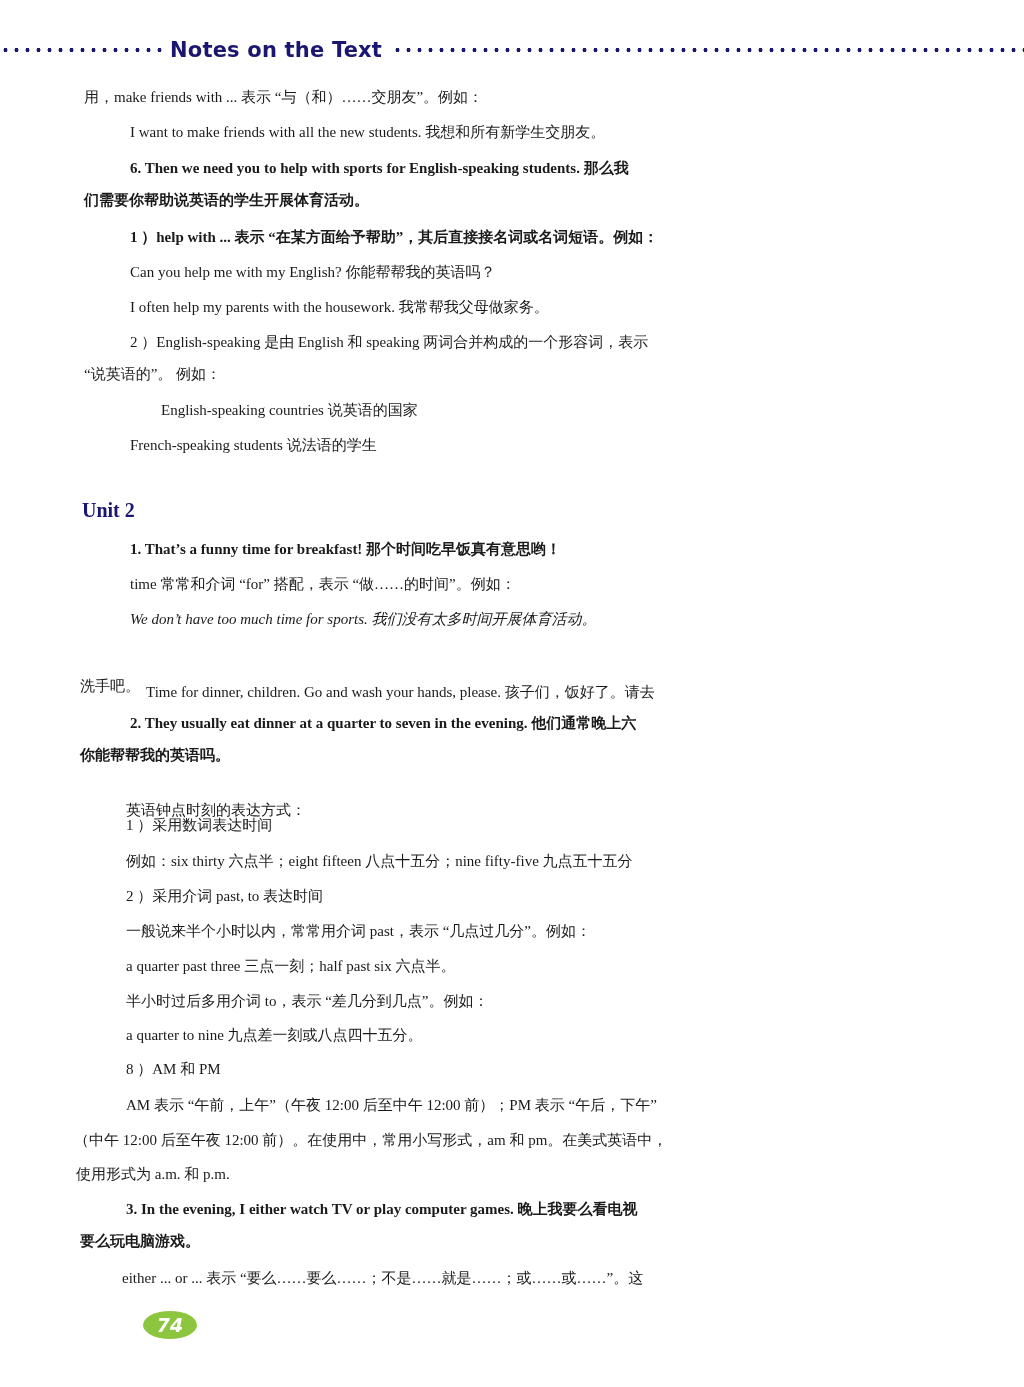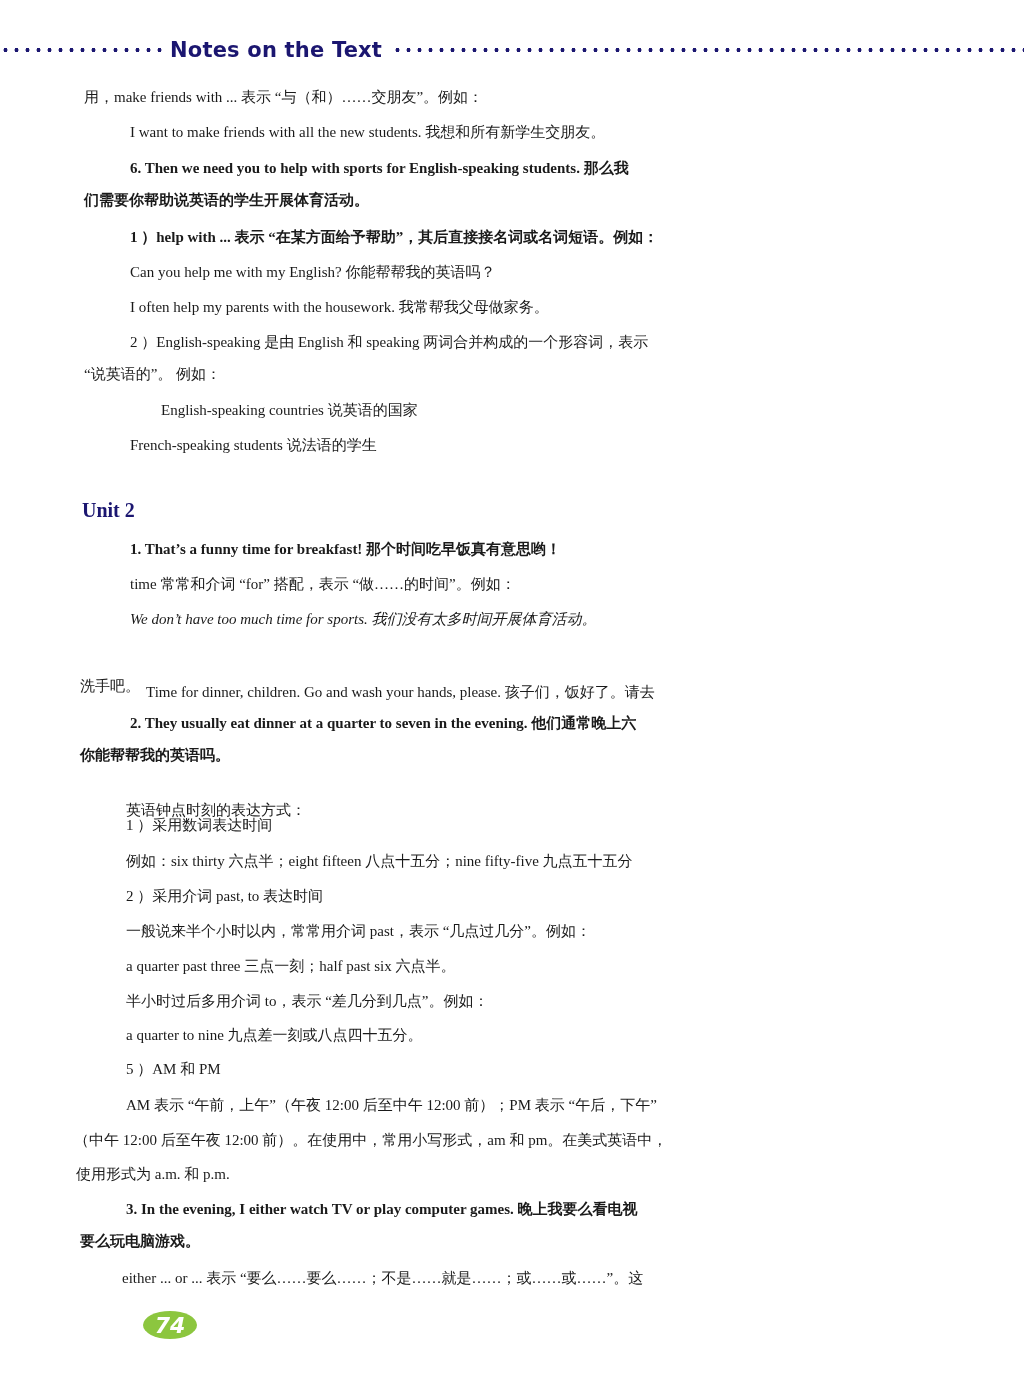--- a/index.html
+++ b/index.html
@@ -30,21 +30,21 @@
   .b { font-weight: bold; }
   .unit-title {
     position: absolute; left: 82px; top: 499px;
     font-size: 20px; font-weight: bold; color: #1b1670;
   }
   .page-badge {
     position: absolute; left: 143px; top: 1311px; width: 54px; height: 28px;
     border-radius: 50%; background: #8cc63f;
     display: flex; align-items: center; justify-content: center;
     font-family: "DejaVu Sans", sans-serif; font-weight: bold; font-style: italic;
-    font-size: 22px; color: #ffffff;
+    font-size: 19px; color: #ffffff;
   }
 </style>
 </head>
 <body>
 
 <div class="header">
   <div class="dots left"></div>
   <span class="header-title">Notes on the Text</span>
   <div class="dots right"></div>
 </div>
@@ -69,21 +69,21 @@
     <div class="line b" style="top: 710px; left: 130px;">2.  They usually eat dinner at a quarter to seven in the evening. 他们通常晚上六</div>
     <div class="line b" style="top: 742px; left: 80px;">你能帮帮我的英语吗。</div>
     <div class="line" style="top: 777px; left: 126px; margin-top: 20px;">英语钟点时刻的表达方式：</div>
     <div class="line" style="top: 812px; left: 126px;">1 ）采用数词表达时间</div>
     <div class="line" style="top: 848px; left: 126px;">例如：six thirty 六点半；eight fifteen 八点十五分；nine fifty-five 九点五十五分</div>
     <div class="line" style="top: 883px; left: 126px;">2 ）采用介词 past, to 表达时间</div>
     <div class="line" style="top: 918px; left: 126px;">一般说来半个小时以内，常常用介词 past，表示 “几点过几分”。例如：</div>
     <div class="line" style="top: 953px; left: 126px;">a quarter past three 三点一刻；half past six 六点半。</div>
     <div class="line" style="top: 988px; left: 126px;">半小时过后多用介词 to，表示 “差几分到几点”。例如：</div>
     <div class="line" style="top: 1022px; left: 126px;">a quarter to nine 九点差一刻或八点四十五分。</div>
-    <div class="line" style="top: 1056px; left: 126px;">5 ）AM 和 PM</div>
+    <div class="line" style="top: 1056px; left: 126px;">8 ）AM 和 PM</div>
     <div class="line" style="top: 1092px; left: 126px;">AM 表示 “午前，上午”（午夜 12:00 后至中午 12:00 前）；PM 表示 “午后，下午”</div>
     <div class="line" style="top: 1127px; left: 74px;">（中午 12:00 后至午夜 12:00 前）。在使用中，常用小写形式，am 和 pm。在美式英语中，</div>
     <div class="line" style="top: 1161px; left: 76px;">使用形式为 a.m. 和 p.m.</div>
     <div class="line b" style="top: 1196px; left: 126px;">3.  In the evening, I either watch TV or play computer games. 晚上我要么看电视</div>
     <div class="line b" style="top: 1228px; left: 80px;">要么玩电脑游戏。</div>
     <div class="line" style="top: 1265px; left: 122px;">either ... or ... 表示 “要么……要么……；不是……就是……；或……或……”。这</div>
   </div>
 
 <div class="unit-title">Unit 2</div>
 

